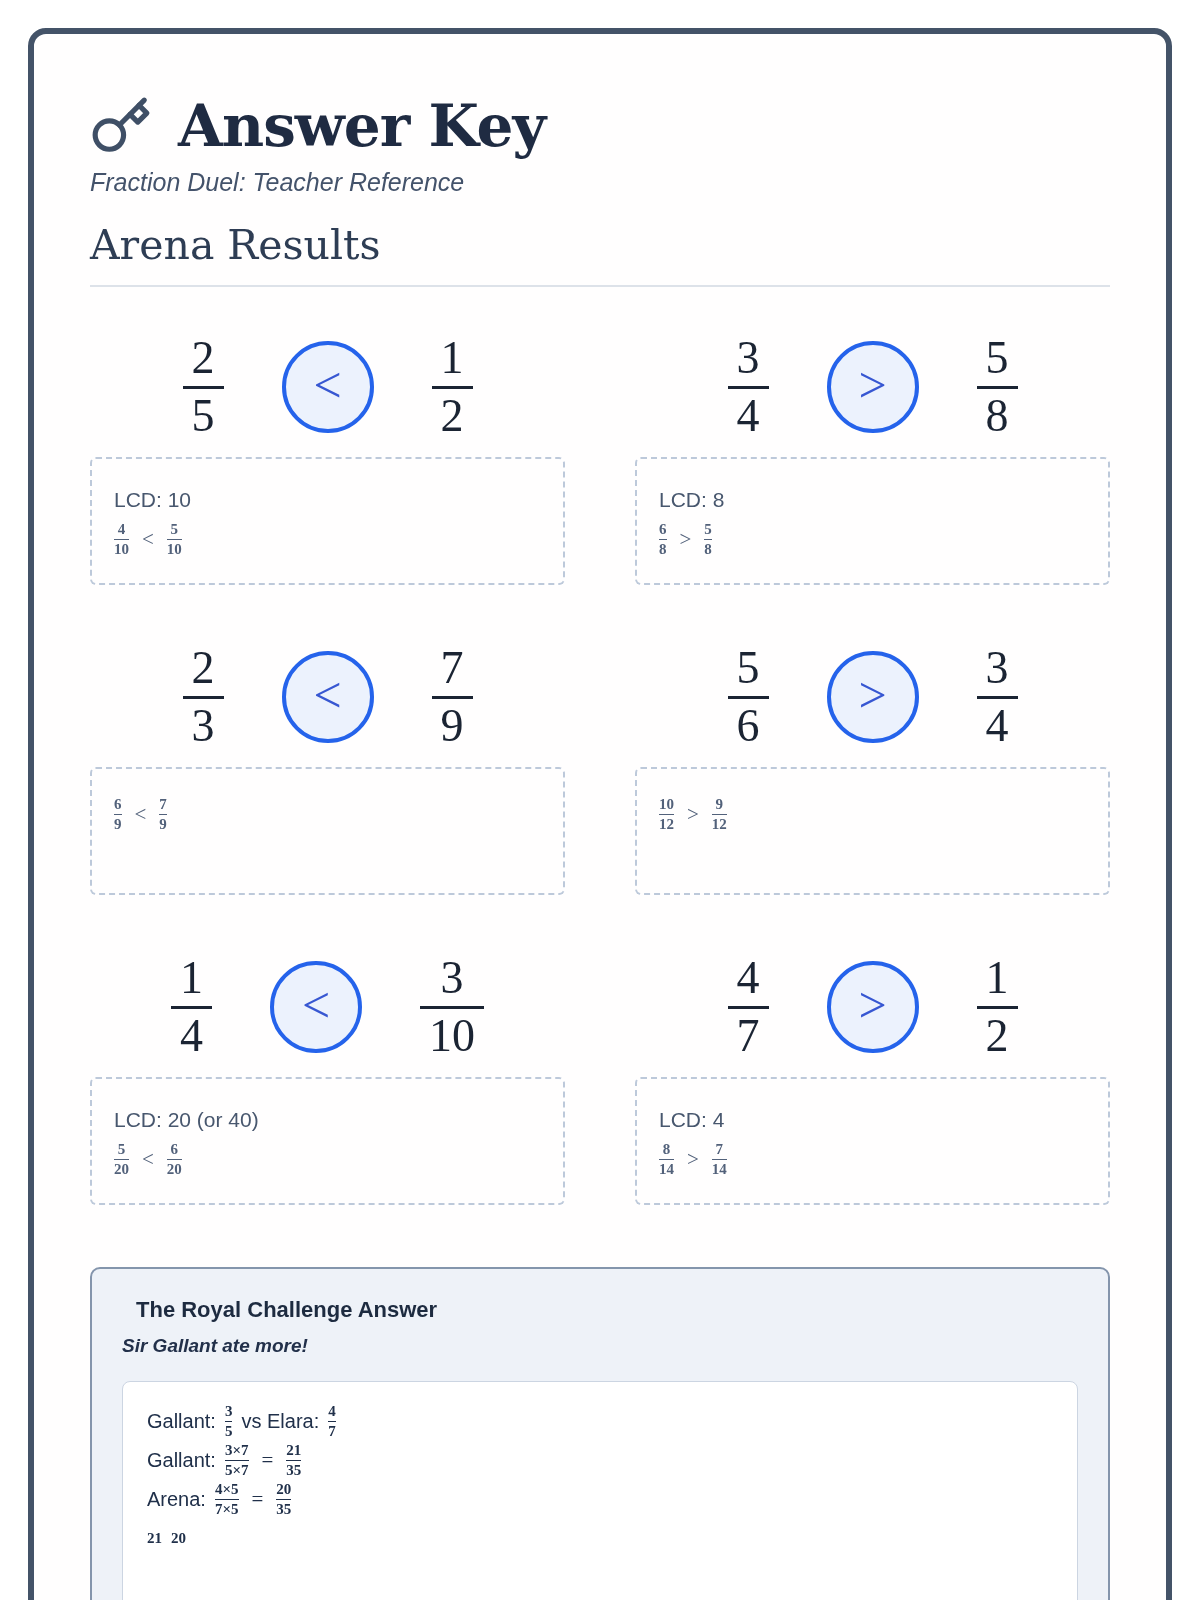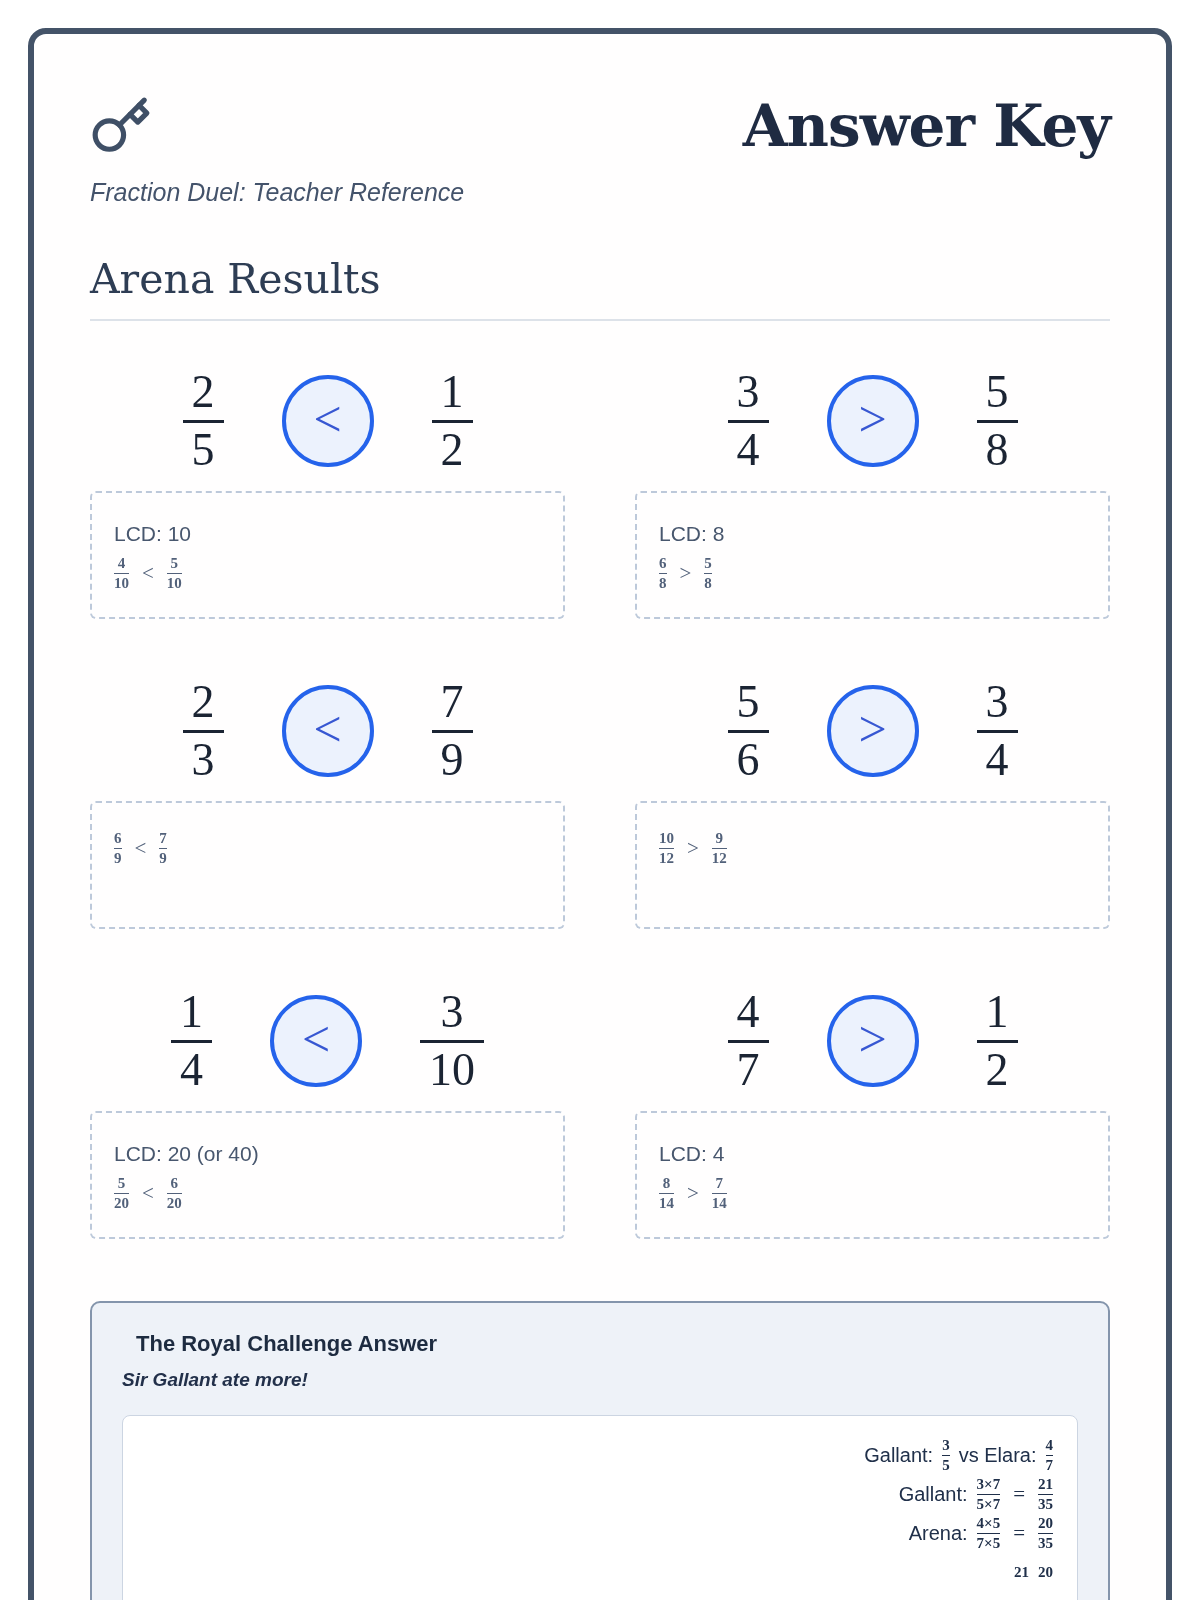--- a/index.html
+++ b/index.html
@@ -24,39 +24,39 @@
   .card{
     margin:28px;
     border:6px solid var(--card-border);
     border-radius:18px;
     background:#fffefe;
     padding:58px 56px 80px;
     min-height:1750px;
   }
 
   
-  .title-row{display:flex;align-items:center;gap:26px;justify-content:space-between;}
+  .title-row{display:flex;align-items:center;gap:26px;}
   .key-icon{width:62px;height:62px;flex:0 0 auto;}
   h1.page-title{
     font-family:"DejaVu Serif",serif;
     font-weight:700;
     font-size:58px;
     letter-spacing:-1px;
     color:var(--title-text);
   }
   .subtitle{
-    margin-top:18px;
+    margin-top:8px;
     font-style:italic;
     font-size:25px;
     color:var(--muted-text);
   }
 
   
   h2.section-title{
-    margin-top:48px;
+    margin-top:24px;
     font-family:"DejaVu Serif",serif;
     font-weight:400;
     font-size:41px;
     color:#2e3d54;
   }
   hr.section-divider{
     border:none;border-top:2px solid var(--divider);
     margin-top:16px;
   }
 
@@ -118,21 +118,21 @@
     margin-top:24px;
     background:#ffffff;
     border:1px solid var(--workbox-border);
     border-radius:8px;
     padding:20px 24px;
     min-height:230px;
   }
   .work-line{
     display:flex;align-items:center;gap:9px;
     min-height:39px;
-    font-size:20px;color:#20304a;justify-content:flex-end;
+    font-size:20px;color:#20304a;
   }
   .work-frac{font-size:15px;font-weight:700;color:#20304a;line-height:1.12;}
   .work-frac .bar{border-top:1.5px solid #20304a;margin:1px 0;}
   .work-op{font-family:"Liberation Serif",serif;font-size:21px;color:#20304a;padding:0 4px;}
 </style>
 </head>
 <body>
 
 <div class="card">
 

